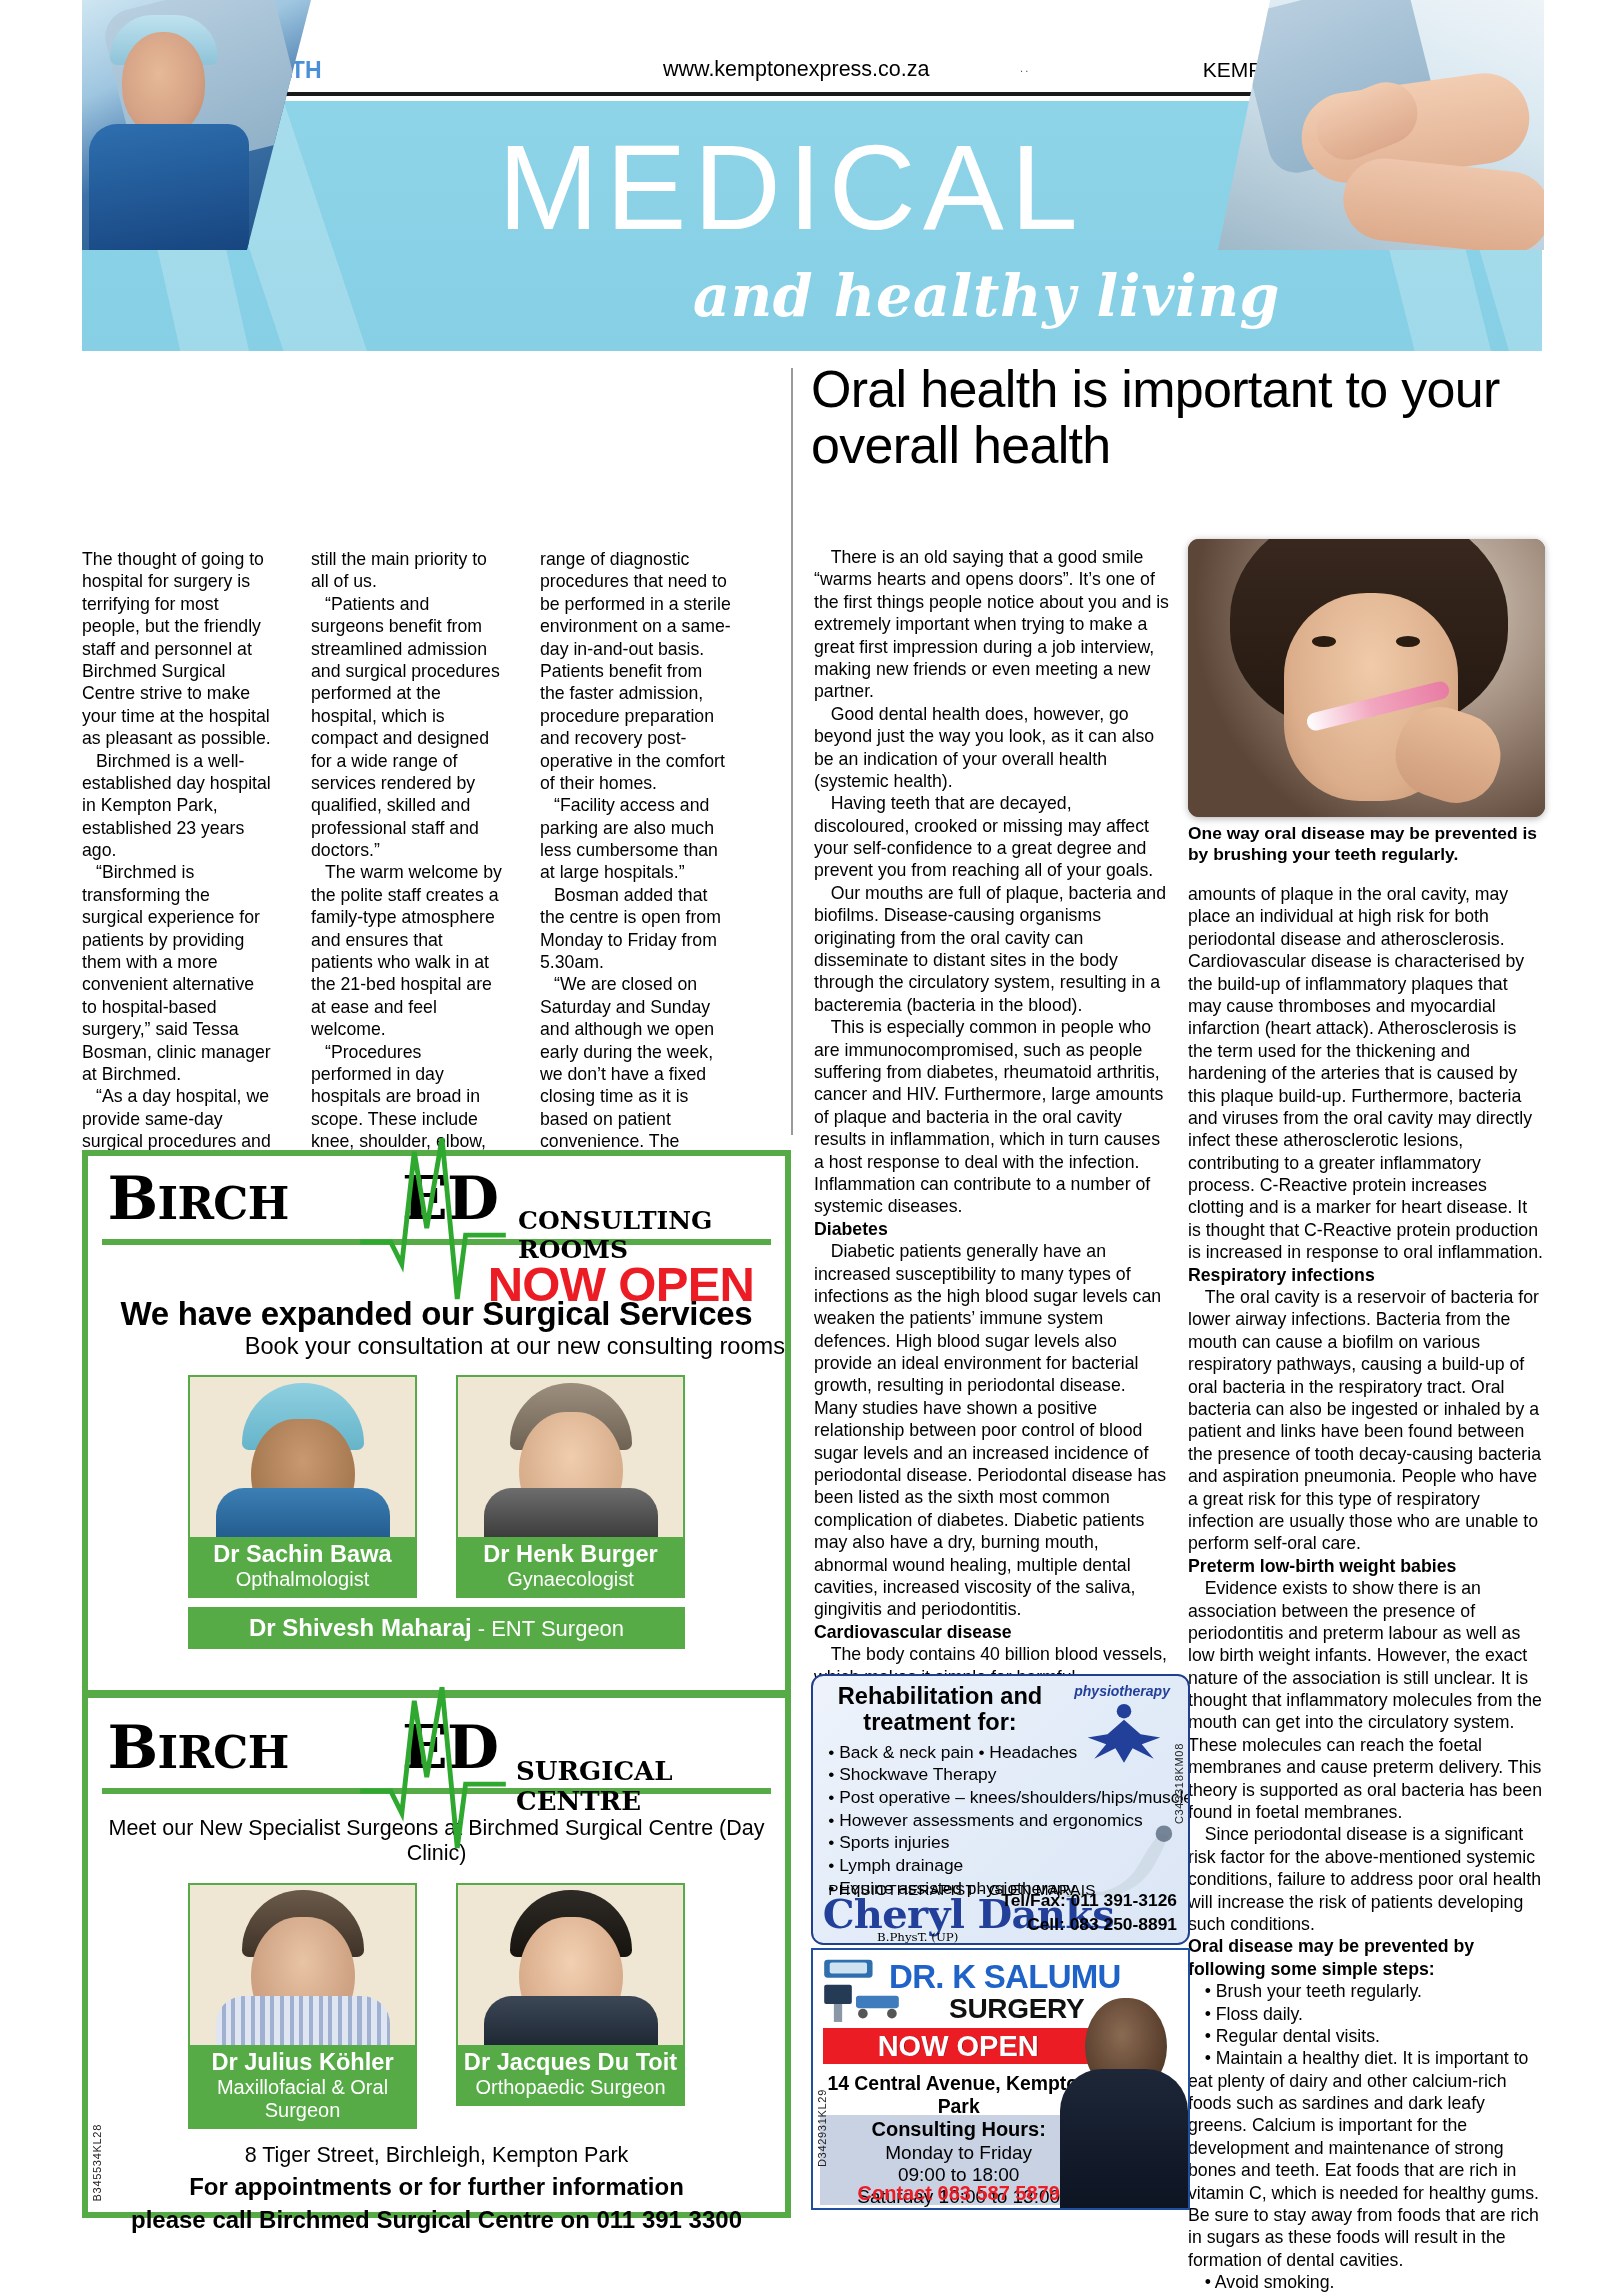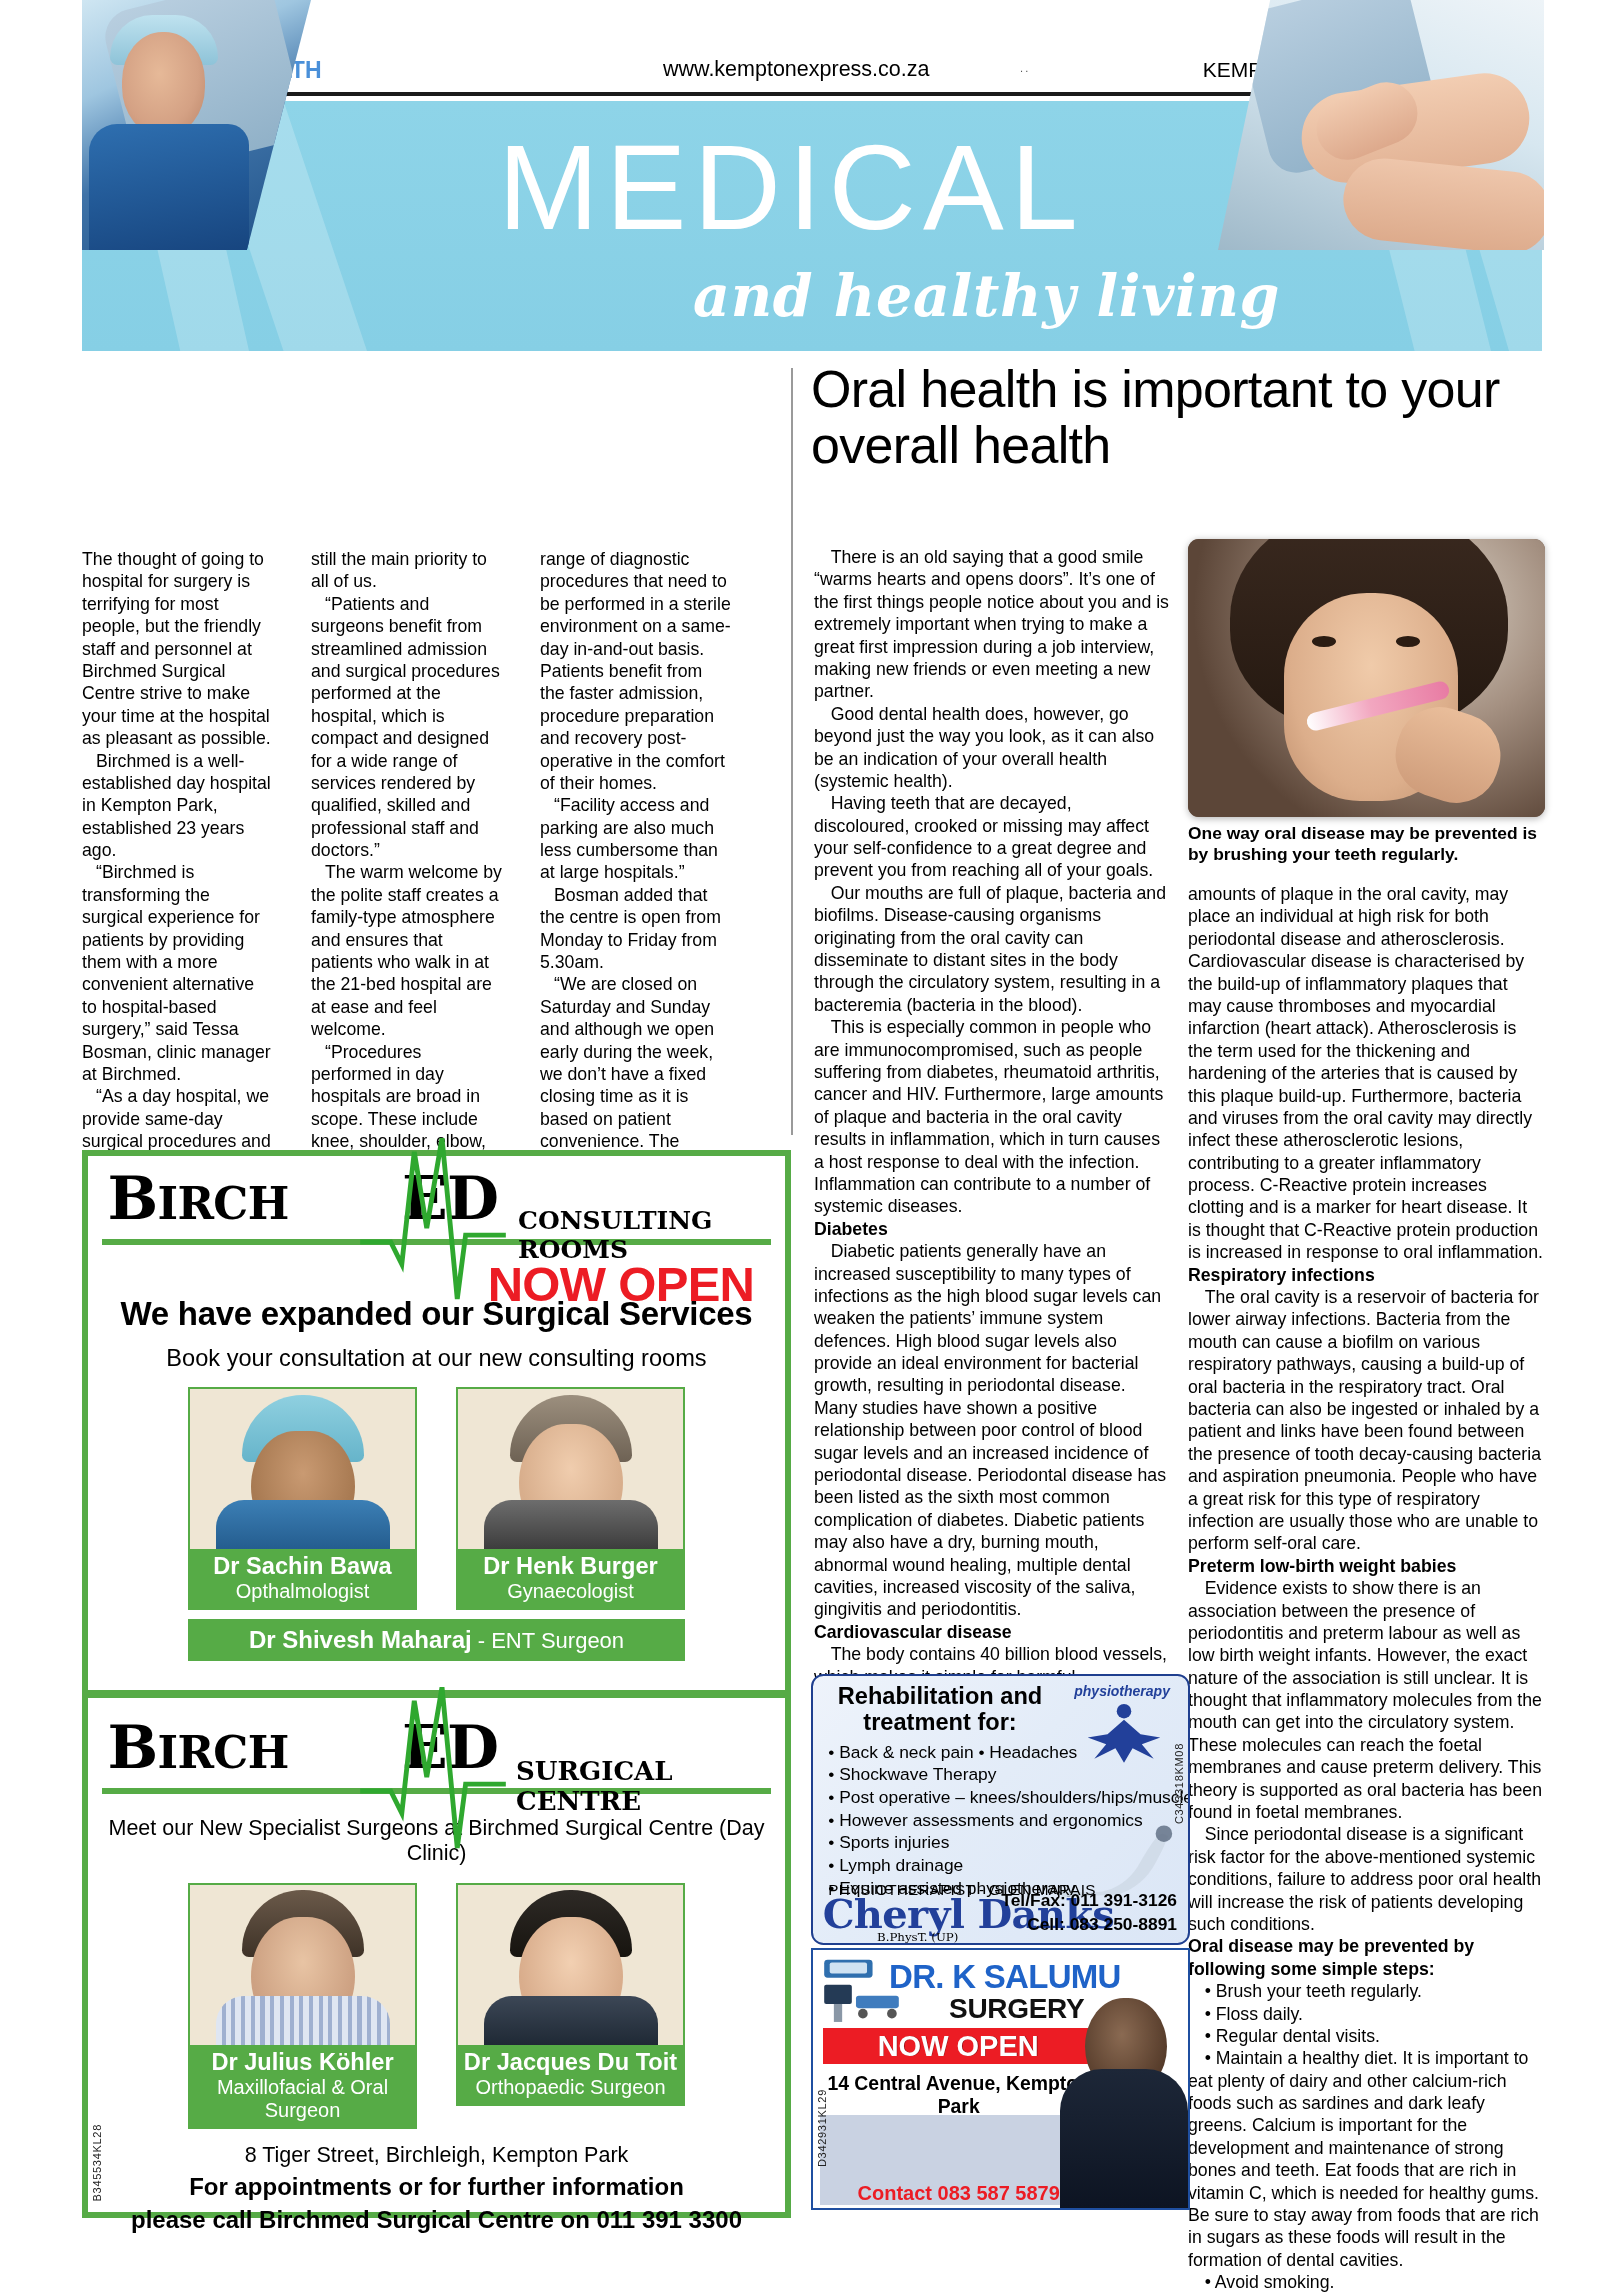--- a/index.html
+++ b/index.html
@@ -99,21 +99,21 @@
     font-size:60px;letter-spacing:-0.7px;line-height:1;}
   .bm-word .sm{font-size:44px;}
   .bm-rule{position:absolute;left:0;right:0;top:72px;height:6.2px;background:#56ab46;}
   .bm-ecg{position:absolute;left:258px;top:-29px;width:146px;height:172px;}
   .bm-tag{position:absolute;font-family:"DejaVu Serif",serif;font-weight:bold;letter-spacing:0px;}
   .bm-tag.consult{left:416px;top:39px;font-size:25px;}
   .bm-tag.surg{left:414px;top:40px;font-size:26px;}
   .nowopen{position:absolute;right:16.7px;top:89px;font-size:49px;font-weight:bold;color:#ec1c24;
     font-family:"Liberation Sans",sans-serif;letter-spacing:-0.7px;}
   .ad-h1{text-align:center;font-size:33px;font-weight:bold;margin-top:46px;letter-spacing:-0.3px;}
-  .ad-h2{text-align:center;font-size:23.6px;margin-top:12px;}
+  .ad-h2{text-align:right;font-size:23.6px;margin-top:0;}
   .doc-grid{display:flex;justify-content:center;gap:39px;margin-top:15.3px;}
   .doc-card{width:229px;}
   .doc-img{height:160px;border:2.8px solid #56ab46;border-bottom:none;background:#efe6d4;position:relative;overflow:hidden;}
   .dface{position:absolute;left:50%;transform:translateX(-50%);top:18px;width:104px;height:132px;border-radius:51px/64px;}
   .dhair{position:absolute;left:50%;transform:translateX(-50%);top:5.6px;width:122px;height:67px;border-radius:62px 62px 7px 7px;}
   .dbody{position:absolute;left:50%;transform:translateX(-50%);bottom:0;width:174px;height:49px;border-radius:28px 28px 0 0;}
   .doc-name{background:#56ab46;color:#fff;text-align:center;font-size:23.6px;font-weight:bold;padding:4.2px 2.8px 0;}
   .doc-role{background:#56ab46;color:#fff;text-align:center;font-size:20px;padding:0 2.8px 7px;}
   .doc-wide{margin:8.3px auto 0;width:497px;background:#56ab46;color:#fff;text-align:center;
     font-size:24px;padding:7px 0;}
@@ -388,20 +388,26 @@
     <div class="ks-title">DR. K SALUMU</div>
     <div class="ks-sub">SURGERY</div>
     <div class="ks-now">
       <span>NOW OPEN</span>
     </div>
     <div class="ks-addr">
       <div>14 Central Avenue, Kempton Park</div>
       <div>(2 Blocks away from ABSA)</div>
     </div>
     <div class="ks-hours-bg"></div>
+    <div class="ks-hours">
+      <div class="bold">Consulting Hours:</div>
+      <div>Monday to Friday</div>
+      <div>09:00 to 18:00</div>
+      <div>Saturday 10:00 to 13:00</div>
+    </div>
     <div class="ks-person">
       <div class="ks-head"></div>
       <div class="ks-torso"></div>
     </div>
     <div class="ks-contact">Contact 083 587 5879</div>
     <div class="adcode" style="left:2.8px;top:139px;">D342931KL29</div>
   </div>
 
 </div>
 

